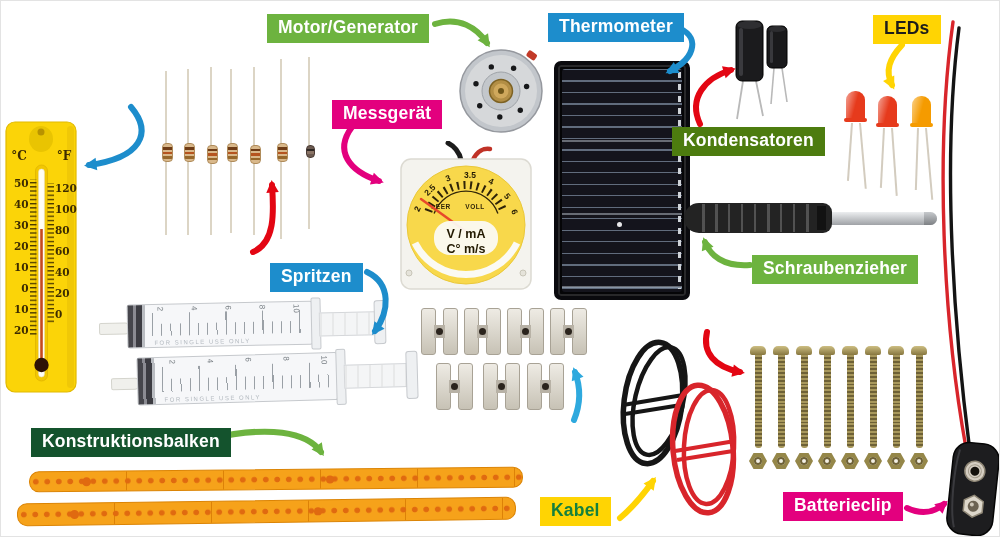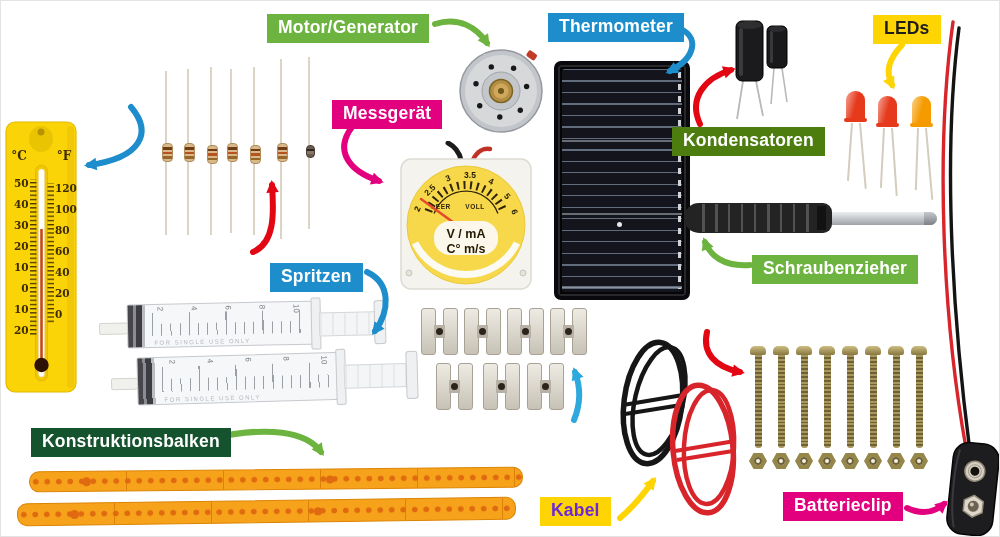--- a/index.html
+++ b/index.html
@@ -436,16 +436,16 @@
   </svg>
 
   <div class="label" style="left: 331px; top: 99px; background: rgb(227, 0, 126); color: rgb(255, 255, 255);">Messgerät</div>
   <div class="label" style="left: 266px; top: 13px; background: rgb(109, 179, 63); color: rgb(255, 255, 255);">Motor/Generator</div>
   <div class="label" style="left: 547px; top: 12px; background: rgb(29, 141, 204); color: rgb(255, 255, 255);">Thermometer</div>
   <div class="label" style="left: 671px; top: 126px; background: #4d7c0f; color: rgb(255, 255, 255);">Kondensatoren</div>
   <div class="label" style="left: 872px; top: 14px; background: rgb(255, 212, 3); color: rgb(29, 29, 27);">LEDs</div>
   <div class="label" style="left: 269px; top: 262px; background: rgb(29, 141, 204); color: rgb(255, 255, 255);">Spritzen</div>
   <div class="label" style="left: 751px; top: 254px; background: rgb(109, 179, 63); color: rgb(255, 255, 255);">Schraubenzieher</div>
   <div class="label" style="left: 2px; top: 427px; background: #14532d; color: rgb(255, 255, 255); margin-left: 28px;">Konstruktionsbalken</div>
-  <div class="label" style="left: 539px; top: 496px; background: rgb(255, 212, 3); color: #6d28d9;">Kabel</div>
+  <div class="label" style="left: 539px; top: 496px; background: rgb(255, 212, 3); color: #15803d;">Kabel</div>
   <div class="label" style="left: 782px; top: 491px; background: rgb(227, 0, 126); color: rgb(255, 255, 255);">Batterieclip</div>
 
 </div>
 
 </body></html>

